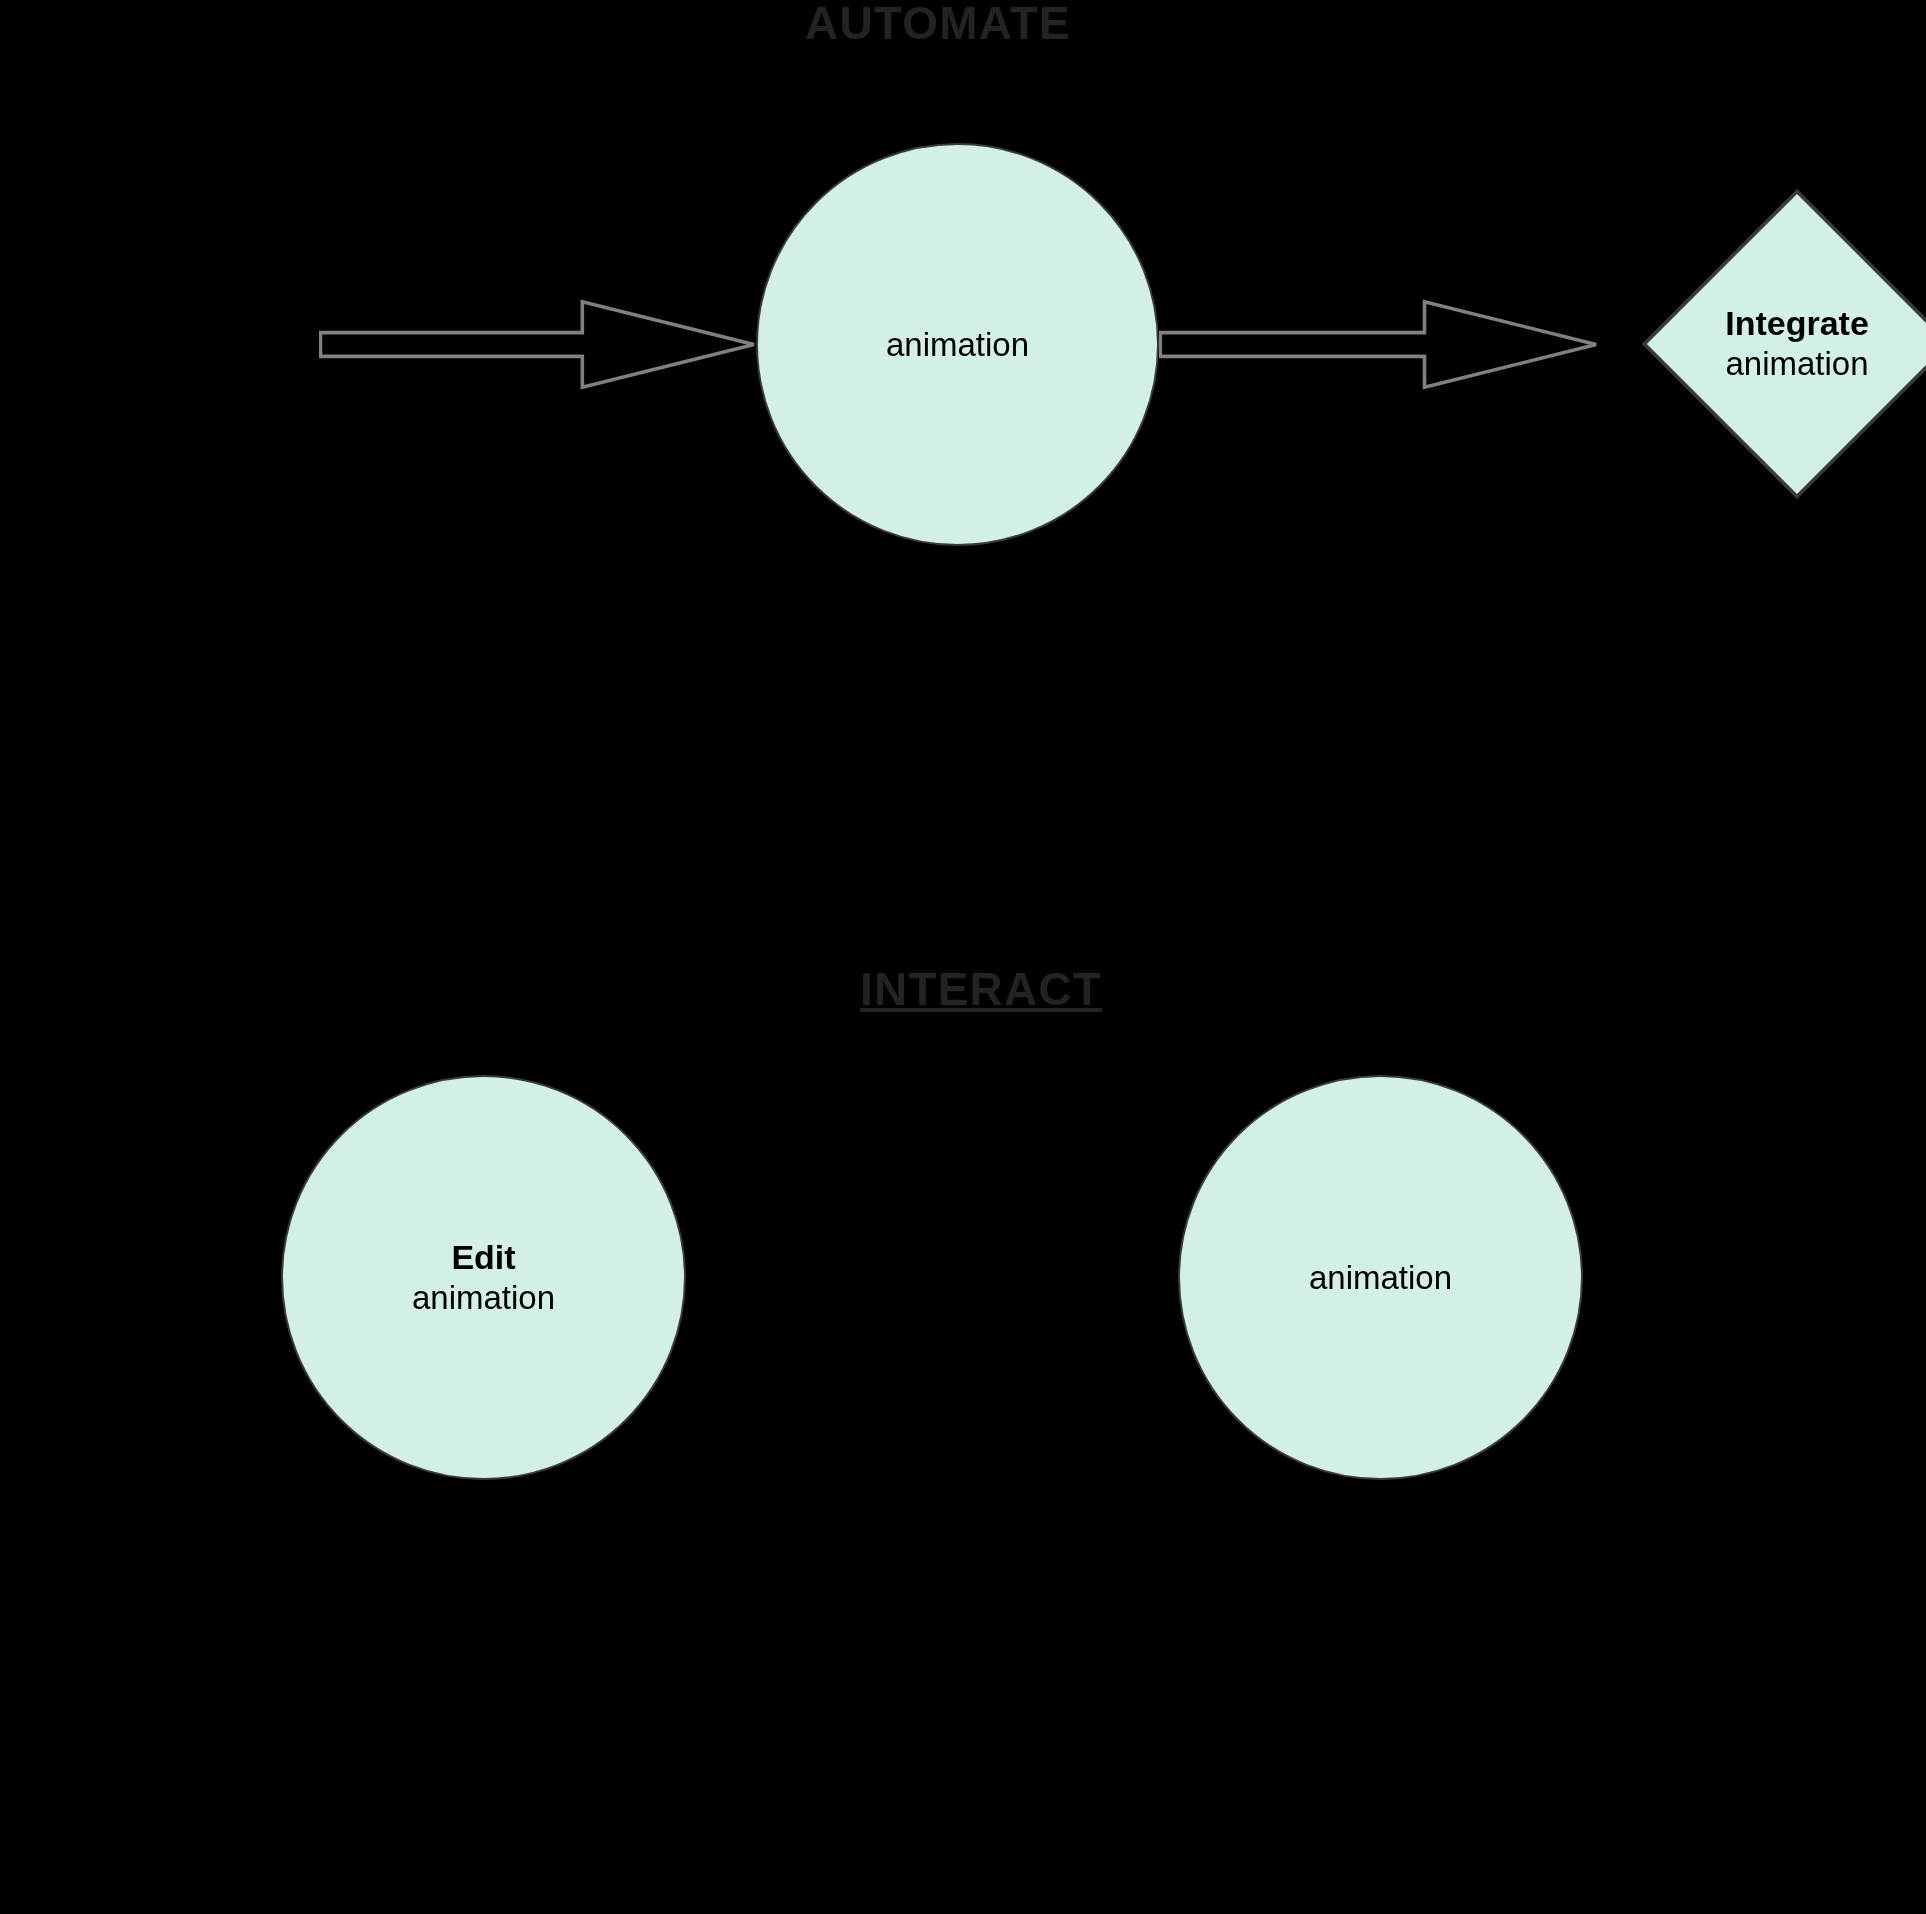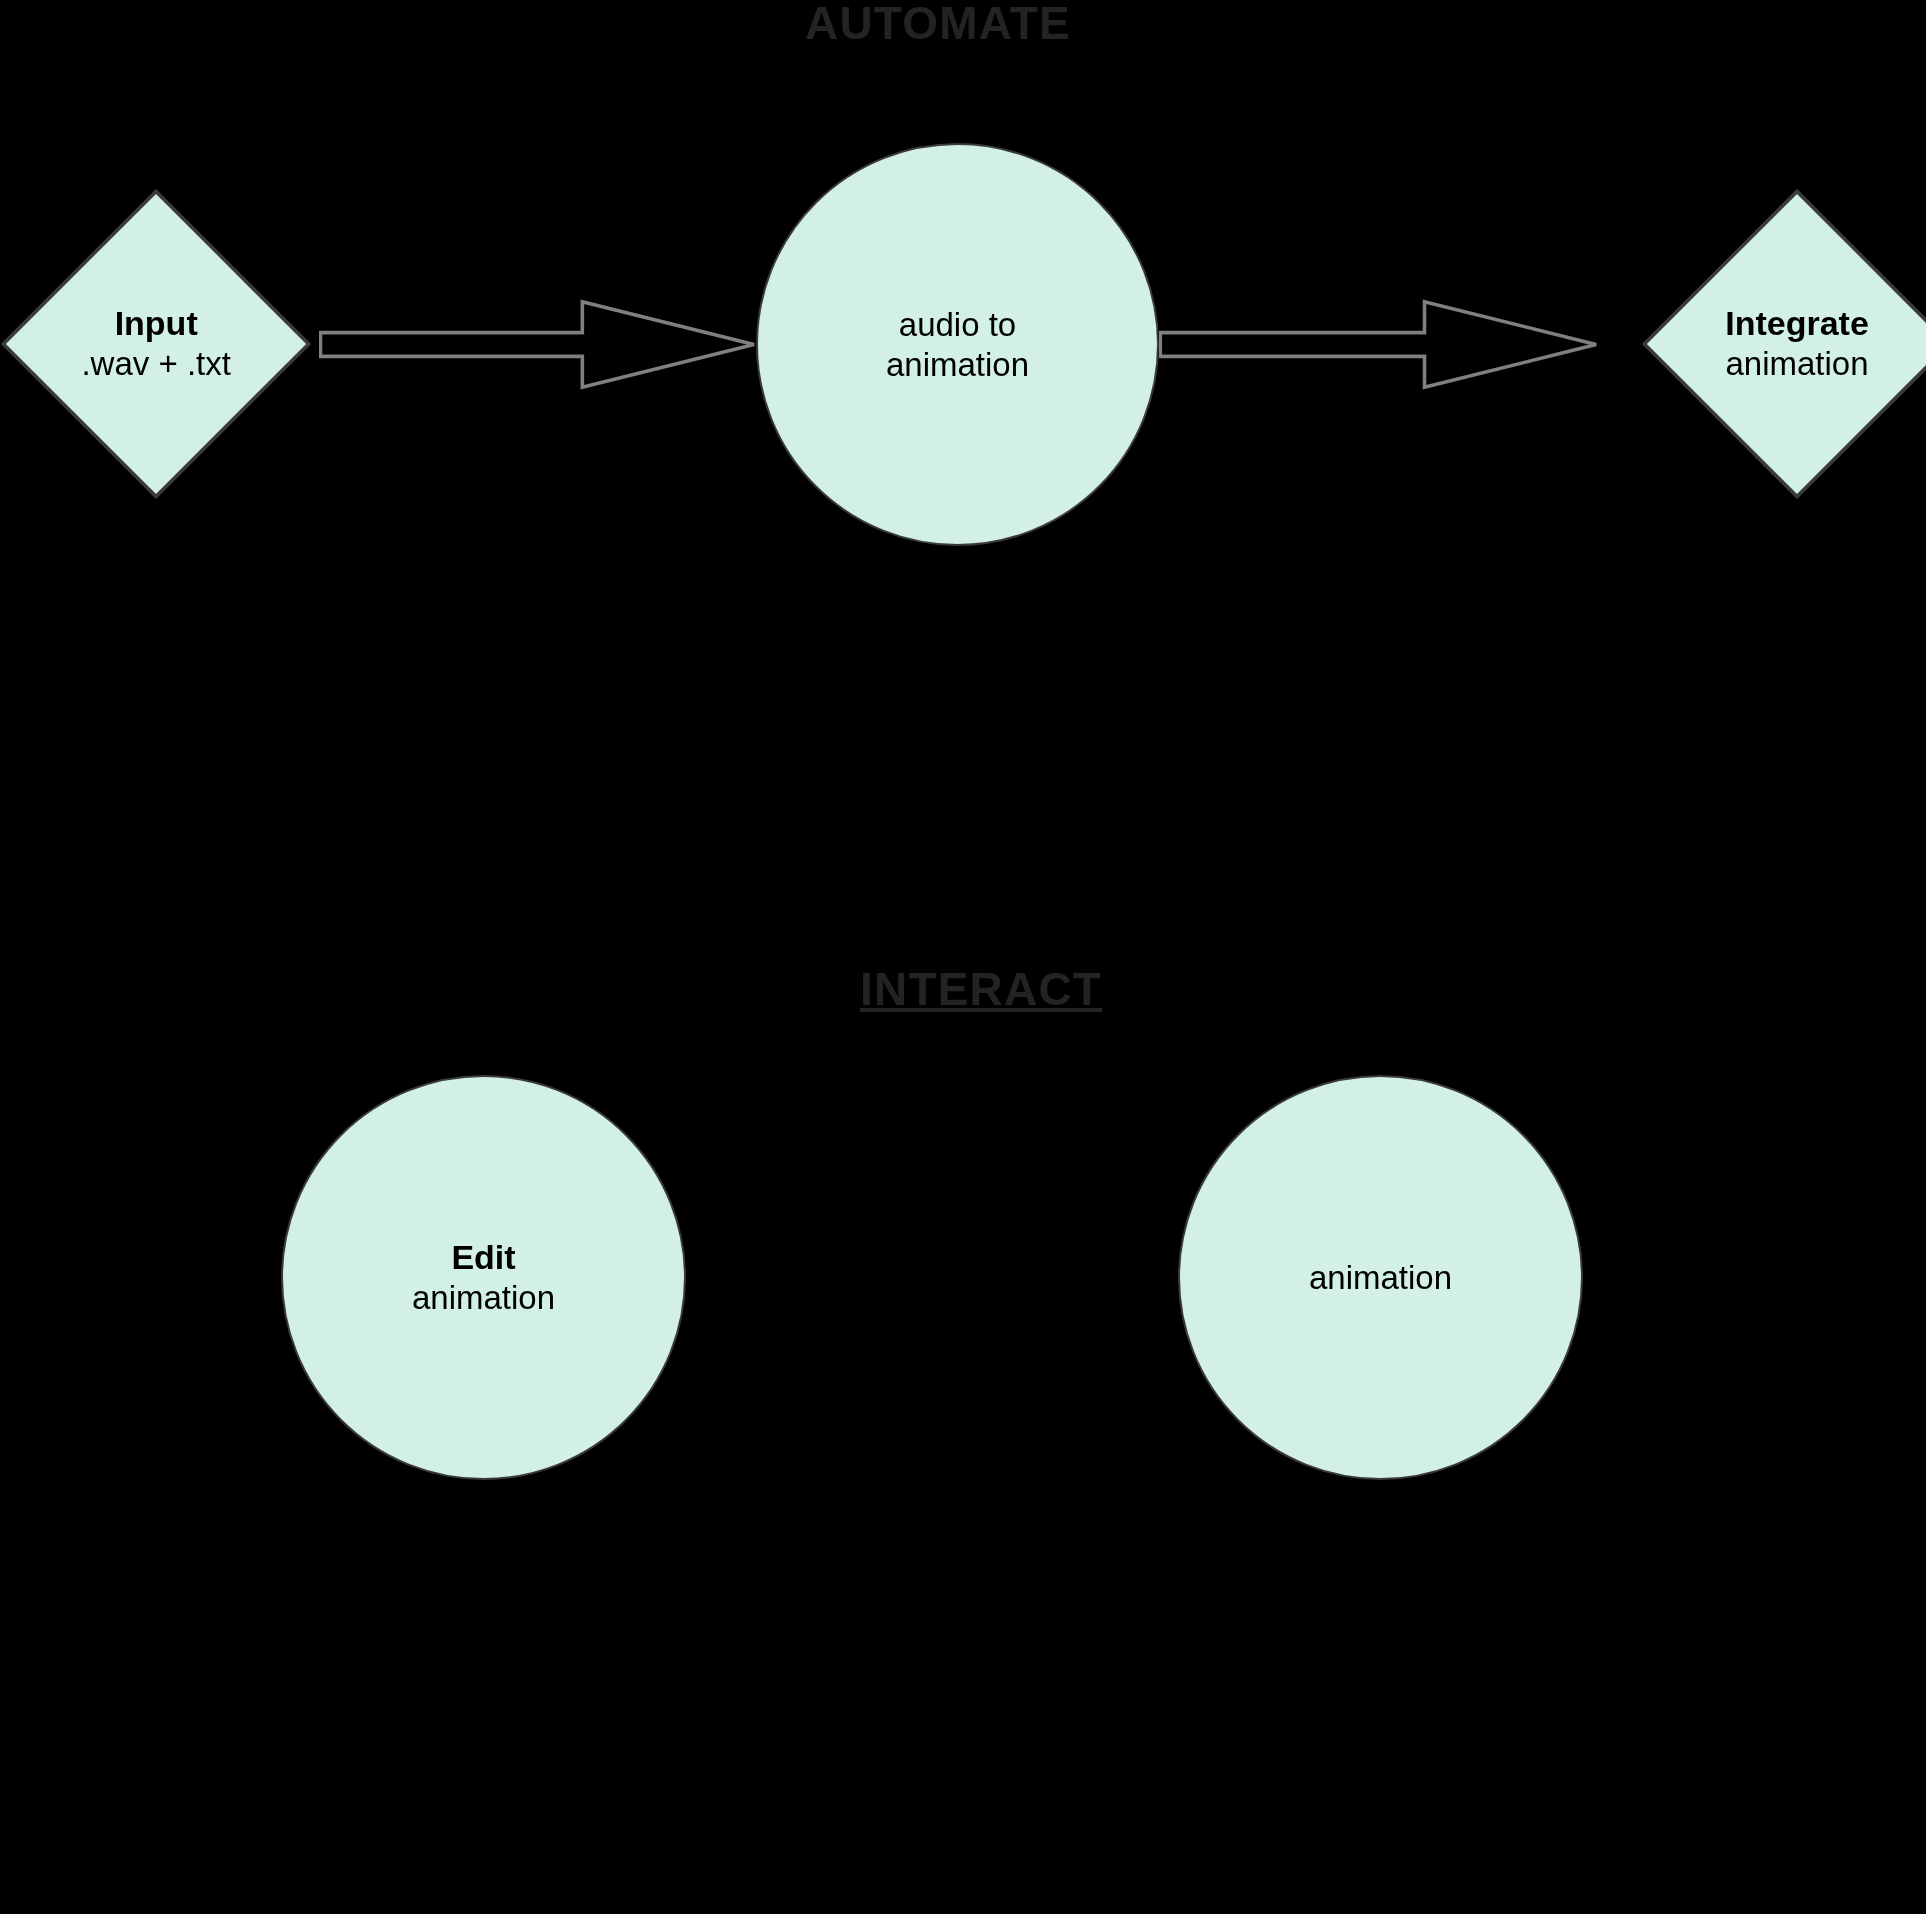--- a/index.html
+++ b/index.html
@@ -89,39 +89,29 @@
   #arrow-input-process   { left: 319px;  top: 297px; width: 440px; height: 95px; }
   #arrow-process-integrate { left: 1159px; top: 297px; width: 442px; height: 95px; }
 </style>
 </head>
 <body>
 
 <div id="stage">
 
   <div class="section-label" id="label-automate">AUTOMATE</div>
 
-  <div class="diamond-wrap" id="node-input">
-    <svg class="diamond-shape" viewBox="0 0 522 522" width="310" height="310">
-      <polygon points="261,4 518,261 261,518 4,261" fill="#d2efe8" stroke="#3a3a3a" stroke-width="6"></polygon>
-    </svg>
-    <div class="node-text">
-      <span class="node-title">Input</span>
-      <span class="node-sub">.wav + .txt</span>
-    </div>
-  </div>
 
   <div class="arrow" id="arrow-input-process">
     <svg viewBox="0 0 740 160" width="440" height="95">
       <polygon points="2,60 443,60 443,8 732,80 443,152 443,100 2,100" fill="none" stroke="#808080" stroke-width="6" stroke-linejoin="miter"></polygon>
     </svg>
   </div>
 
   <div class="circle-node" id="node-process">
     <div class="node-text">
-      <span class="node-sub">audio to</span>
       <span class="node-sub">animation</span>
     </div>
   </div>
 
   <div class="arrow" id="arrow-process-integrate">
     <svg viewBox="0 0 744 160" width="442" height="95">
       <polygon points="2,60 447,60 447,8 736,80 447,152 447,100 2,100" fill="none" stroke="#808080" stroke-width="6" stroke-linejoin="miter"></polygon>
     </svg>
   </div>
 

